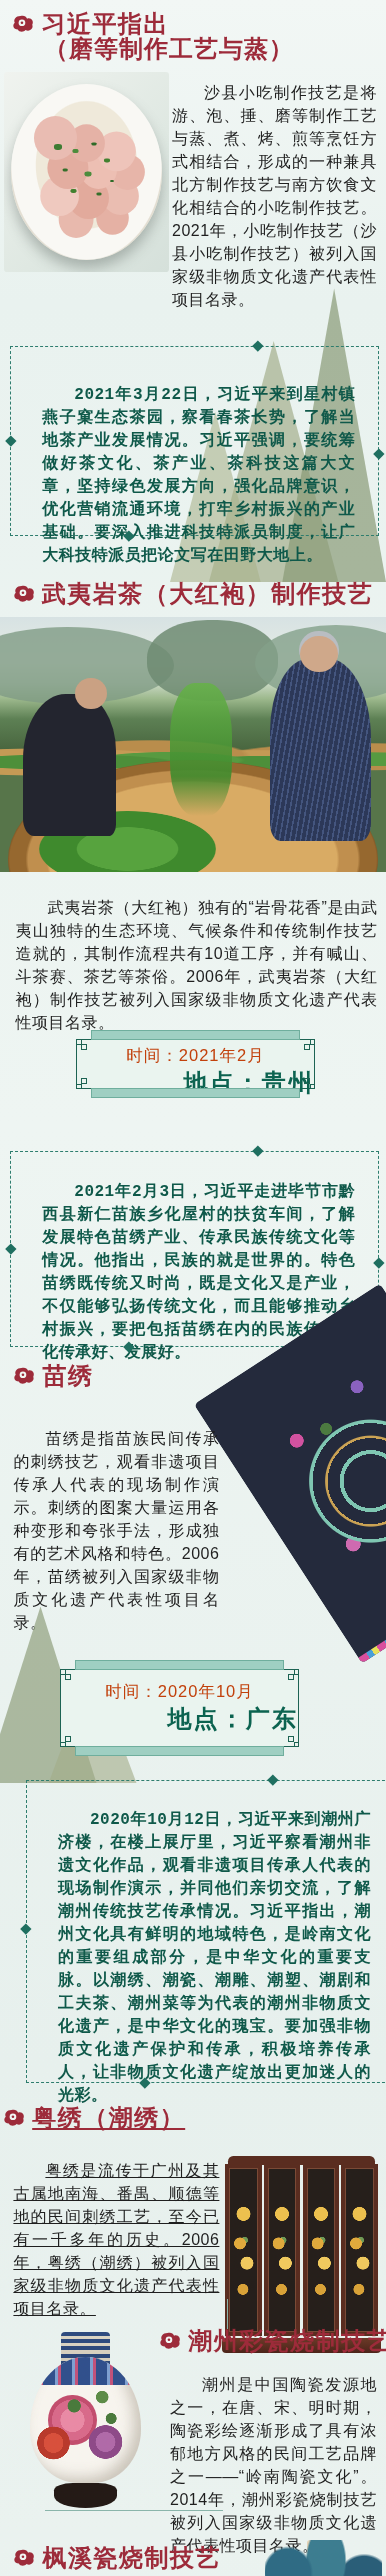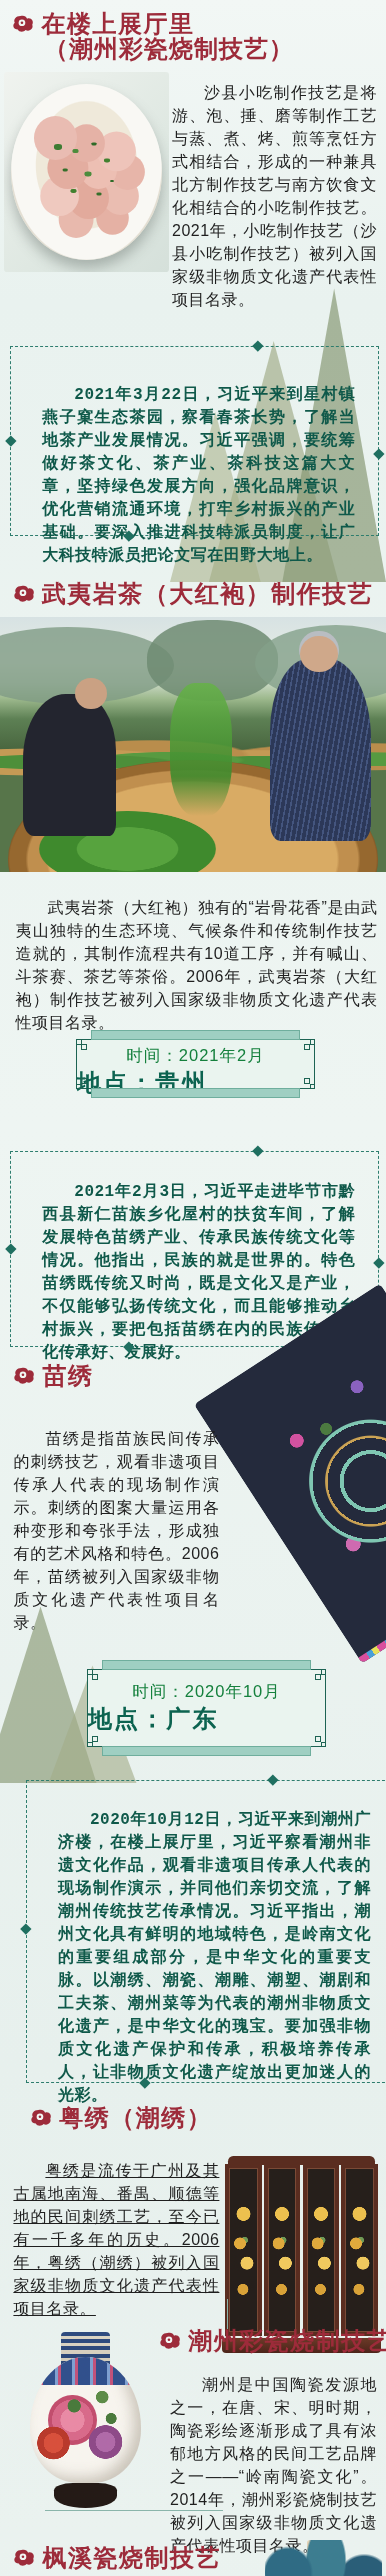--- a/index.html
+++ b/index.html
@@ -30,22 +30,22 @@
          text-indent:2em;letter-spacing:0.5px;font-weight:bold;font-family:Liberation Mono, monospace;}
   .dia{position:absolute;width:7.7px;height:7.7px;background:#1f6f60;transform:rotate(45deg);}
   .dia.dtop{top:-4.6px;left:66%;} .dia.dbot{bottom:-4.6px;left:31%;}
   .dia.dlef{left:-4.6px;top:48%;} .dia.drig{right:-4.6px;top:55%;}
 
   
   .badge{position:absolute;background:#eaf4ef;border:1.5px solid #1d6353;}
   .badge::before,.badge::after{content:"";position:absolute;left:14.4px;right:14.4px;height:7.7px;
        background:#9fcfc2;border:0.5px solid #6fae9d;}
   .badge::before{top:-9.8px;} .badge::after{bottom:-9.8px;}
-  .badge .time{display:block;text-align:center;color:#15803d;font-size:16.5px;letter-spacing:1px;}
-  .badge .place{display:block;text-align:left;color:#0c6350;font-weight:bold;font-size:24px;letter-spacing:2.1px;}
+  .badge .time{display:block;text-align:center;color:#c2410c;font-size:16.5px;letter-spacing:1px;}
+  .badge .place{display:block;text-align:right;color:#0c6350;font-weight:bold;font-size:24px;letter-spacing:2.1px;}
   .knot{position:absolute;width:6.7px;height:6.7px;border:1.5px solid #1d6353;}
   .knot::after{content:"";position:absolute;width:3.6px;height:3.6px;border:1.5px solid #1d6353;}
   .knot.tl{top:3.6px;left:3.6px;} .knot.tl::after{top:-5.7px;left:-5.7px;}
   .knot.tr{top:3.6px;right:3.6px;} .knot.tr::after{top:-5.7px;right:-5.7px;}
   .knot.bl{bottom:3.6px;left:3.6px;} .knot.bl::after{bottom:-5.7px;left:-5.7px;}
   .knot.br{bottom:3.6px;right:3.6px;} .knot.br::after{bottom:-5.7px;right:-5.7px;}
 
   
   .tl-line{position:absolute;background:#8ab5aa;}
 
@@ -159,21 +159,21 @@
       background:radial-gradient(ellipse at 22% 30%,#2f6b84 0 16%,transparent 18%),
         radial-gradient(ellipse at 52% 22%,#3d7d90 0 20%,transparent 22%),
         radial-gradient(ellipse at 82% 34%,#2a5e78 0 16%,transparent 18%),
         radial-gradient(ellipse at 36% 56%,#41859a 0 18%,transparent 20%),
         radial-gradient(ellipse at 70% 60%,#2f6b84 0 17%,transparent 19%),
         radial-gradient(ellipse at 14% 70%,#3d7d90 0 12%,transparent 14%);
       filter:blur(0.5px);}
 
   
   #badge1{left:76px;top:1039px;width:239px;height:50px;padding-top:5.2px;}
-  #badge2{left:87px;top:1669px;width:239px;height:78px;padding-top:11.3px;}
+  #badge2{left:60px;top:1669px;width:239px;height:78px;padding-top:11.3px;}
 
   
   #qbox1{left:10.3px;top:346px;width:369px;height:190px;padding:20.6px 23px 0 31px;}
   #qbox2{left:10.3px;top:1151px;width:369px;height:196px;padding:13.4px 23px 0 31px;}
   #qbox3{left:26px;top:1780px;width:369px;height:303px;padding:12.4px 23px 0 31px;}
 
   
   #t-shaxian{top:8.2px;left:12.4px;}
   #t-shaxian2{position:absolute;top:33px;left:44px;color:#9d2b3a;font-weight:bold;font-size:24px;
       letter-spacing:1px;font-family:"Liberation Serif","DejaVu Serif",serif;white-space:nowrap;}
@@ -184,21 +184,21 @@
   #t-wuyi{top:578px;left:0;}
   #ph-wuyi{top:617px;left:0;width:386px;height:255px;}
   #b-wuyi{top:880px;left:15.5px;width:362px;}
 
   #t-miaoxiu{top:1360px;left:13.4px;}
   #ph-miaoxiu{top:1319px;left:260px;width:222px;height:309px;}
   #b-miaoxiu{top:1411px;left:13.4px;width:206px;}
 
   #mtn-left{top:1587px;left:-15.5px;width:160px;height:196px;}
 
-  #t-yuexiu{top:2102px;left:30px;}
+  #t-yuexiu{top:2102px;left:3px;text-decoration:underline;}
   #b-yuexiu{top:2143px;left:13.4px;width:206px;text-decoration:underline;}
   #ph-screen{top:2156px;left:222px;width:159px;height:197px;}
 
   #t-caici{top:2325px;left:159px;}
   #ph-vase1{top:2332px;left:24px;width:123px;height:176px;}
   #b-caici{top:2357px;left:170px;width:207px;}
 
   #t-fengxi{top:2542px;left:13.4px;}
   #ph-vase2{top:2540px;left:265px;width:117px;height:201px;}
 
@@ -215,23 +215,23 @@
     <span class="peak" style="left:52%;width:48%;height:95%;background:rgba(100,148,138,.45);"></span>
     <span class="peak" style="left:0;width:42%;height:55%;background:rgba(150,186,176,.35);"></span>
   </div>
 
   <div class="rtitle" id="t-shaxian">
     <svg class="cloud" viewBox="0 0 44 38">
       <path d="M16 4 C7 4 2 11 5 17 C0 21 2 30 11 30 C13 35 22 36 26 31 C33 35 42 29 39 21 C43 13 36 6 29 9 C27 4 22 2 16 4 Z" fill="#9d2b3a"></path>
       <circle cx="19" cy="17" r="6.5" fill="#f2f6f4"></circle>
         <circle cx="19" cy="17" r="2.5" fill="#9d2b3a"></circle>
     </svg>
-    <span class="txt">在楼上展厅里</span>
-  </div>
-  <div id="t-shaxian2">（潮州彩瓷烧制技艺）</div>
+    <span class="txt">习近平指出</span>
+  </div>
+  <div id="t-shaxian2">（磨等制作工艺与蒸）</div>
 
   <div class="photo" id="ph-shaxian">
     <span class="plate"></span>
     <span class="dumps"></span>
     <span class="scal"></span>
   </div>
   <p class="btext" id="b-shaxian">沙县小吃制作技艺是将游、泡、捶、磨等制作工艺与蒸、煮、烤、煎等烹饪方式相结合，形成的一种兼具北方制作技艺与南方饮食文化相结合的小吃制作技艺。2021年，小吃制作技艺（沙县小吃制作技艺）被列入国家级非物质文化遗产代表性项目名录。</p>
 
   <div class="qbox" id="qbox1">
     <span class="dia dtop"></span>

